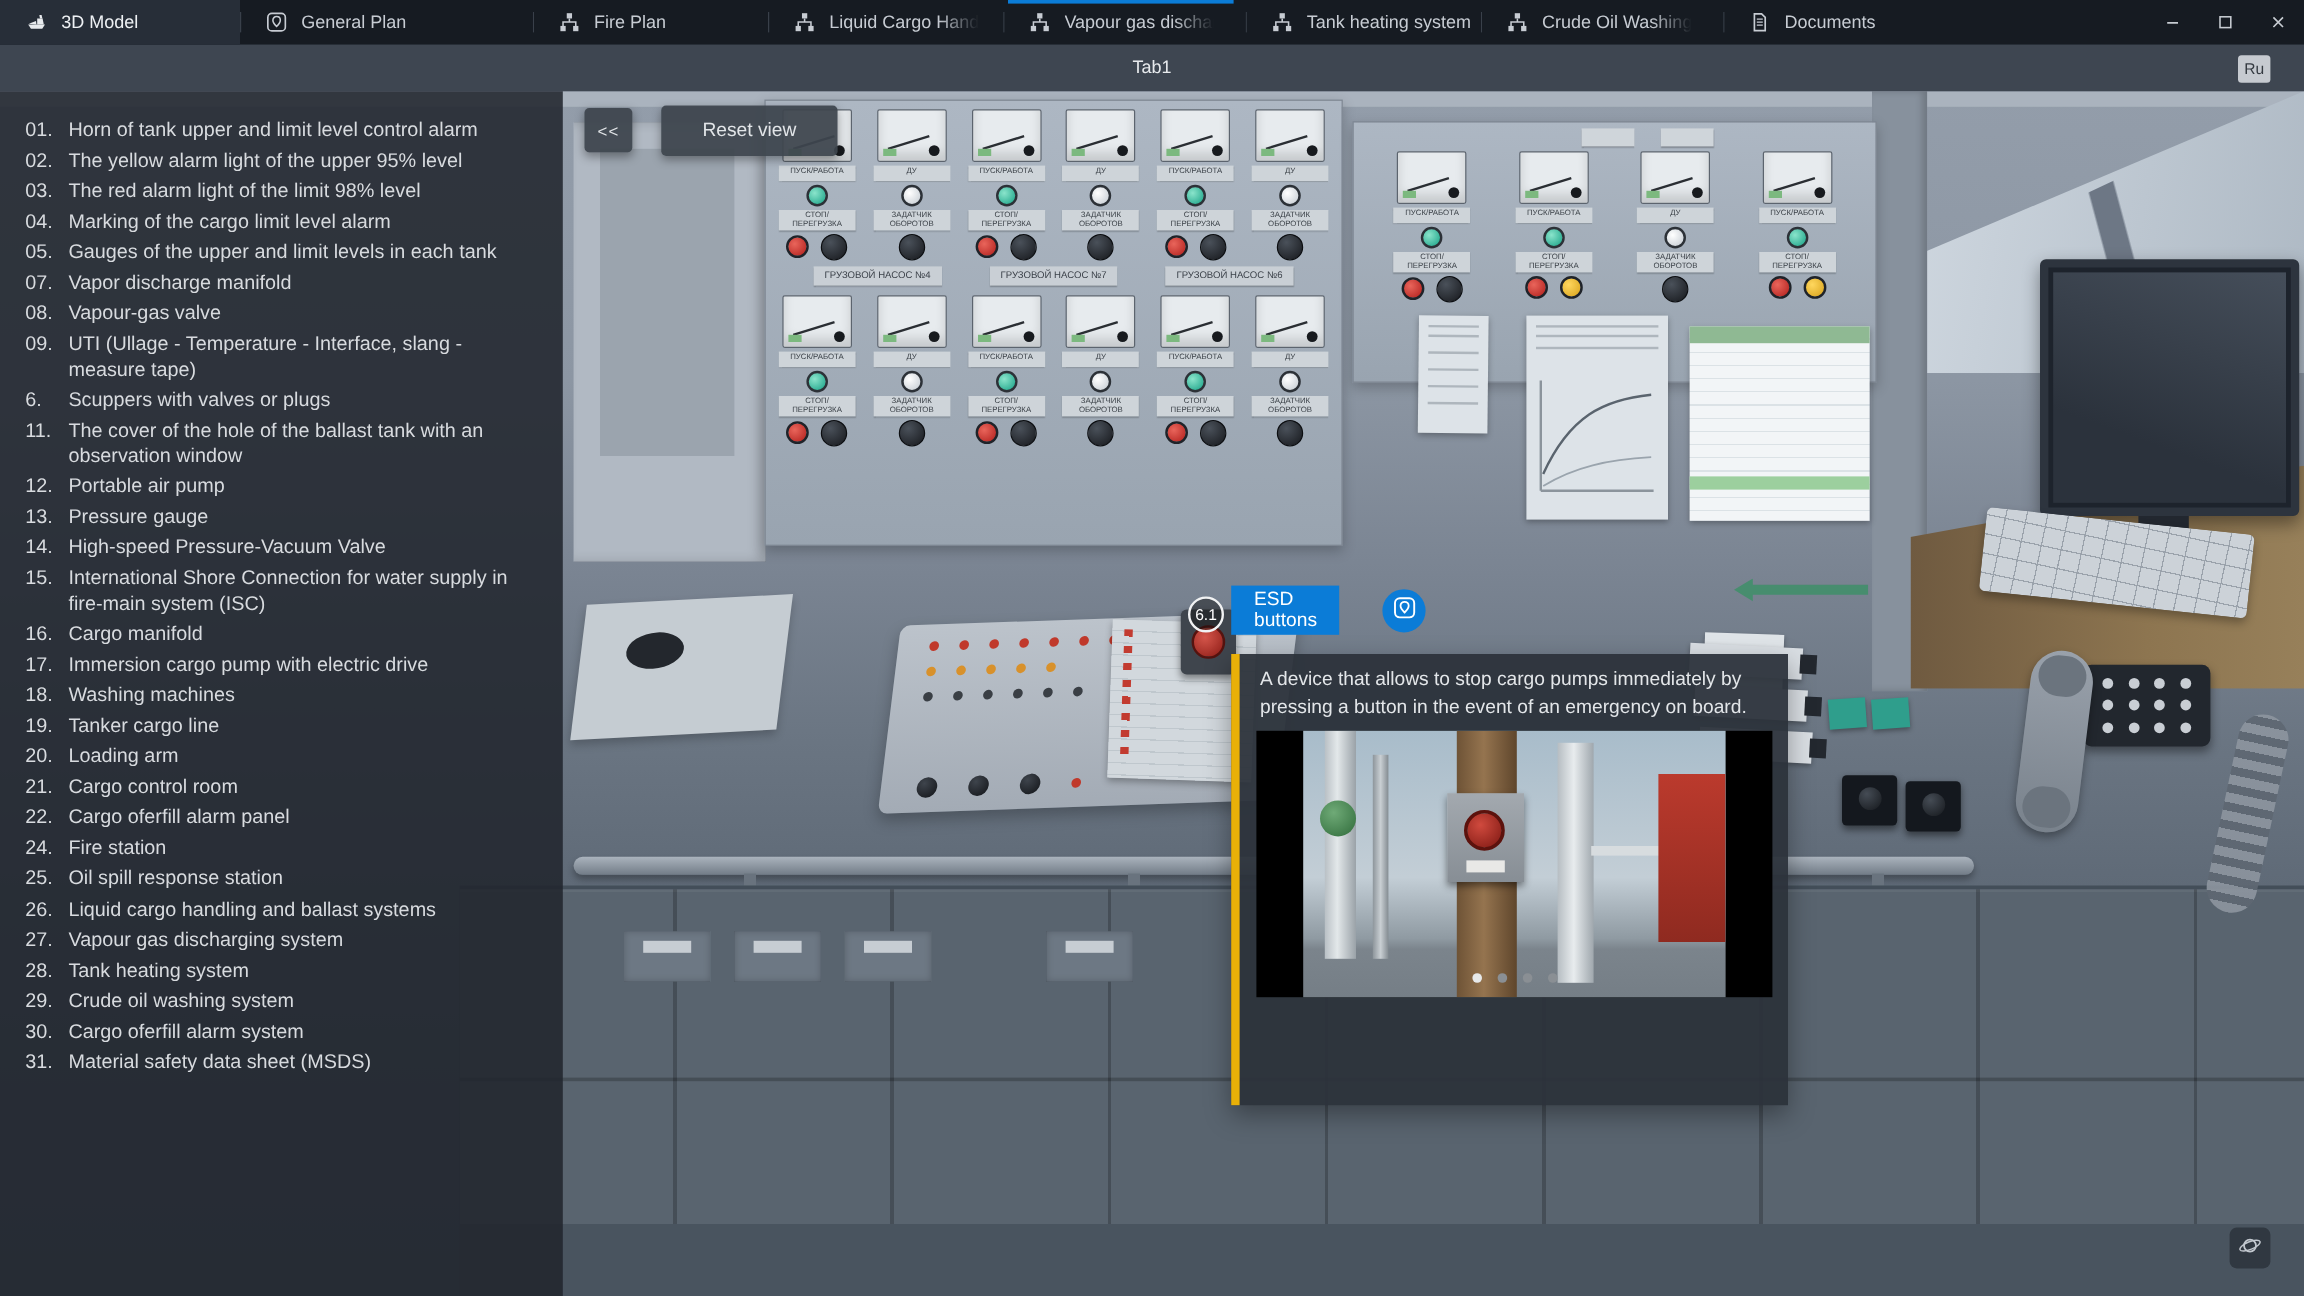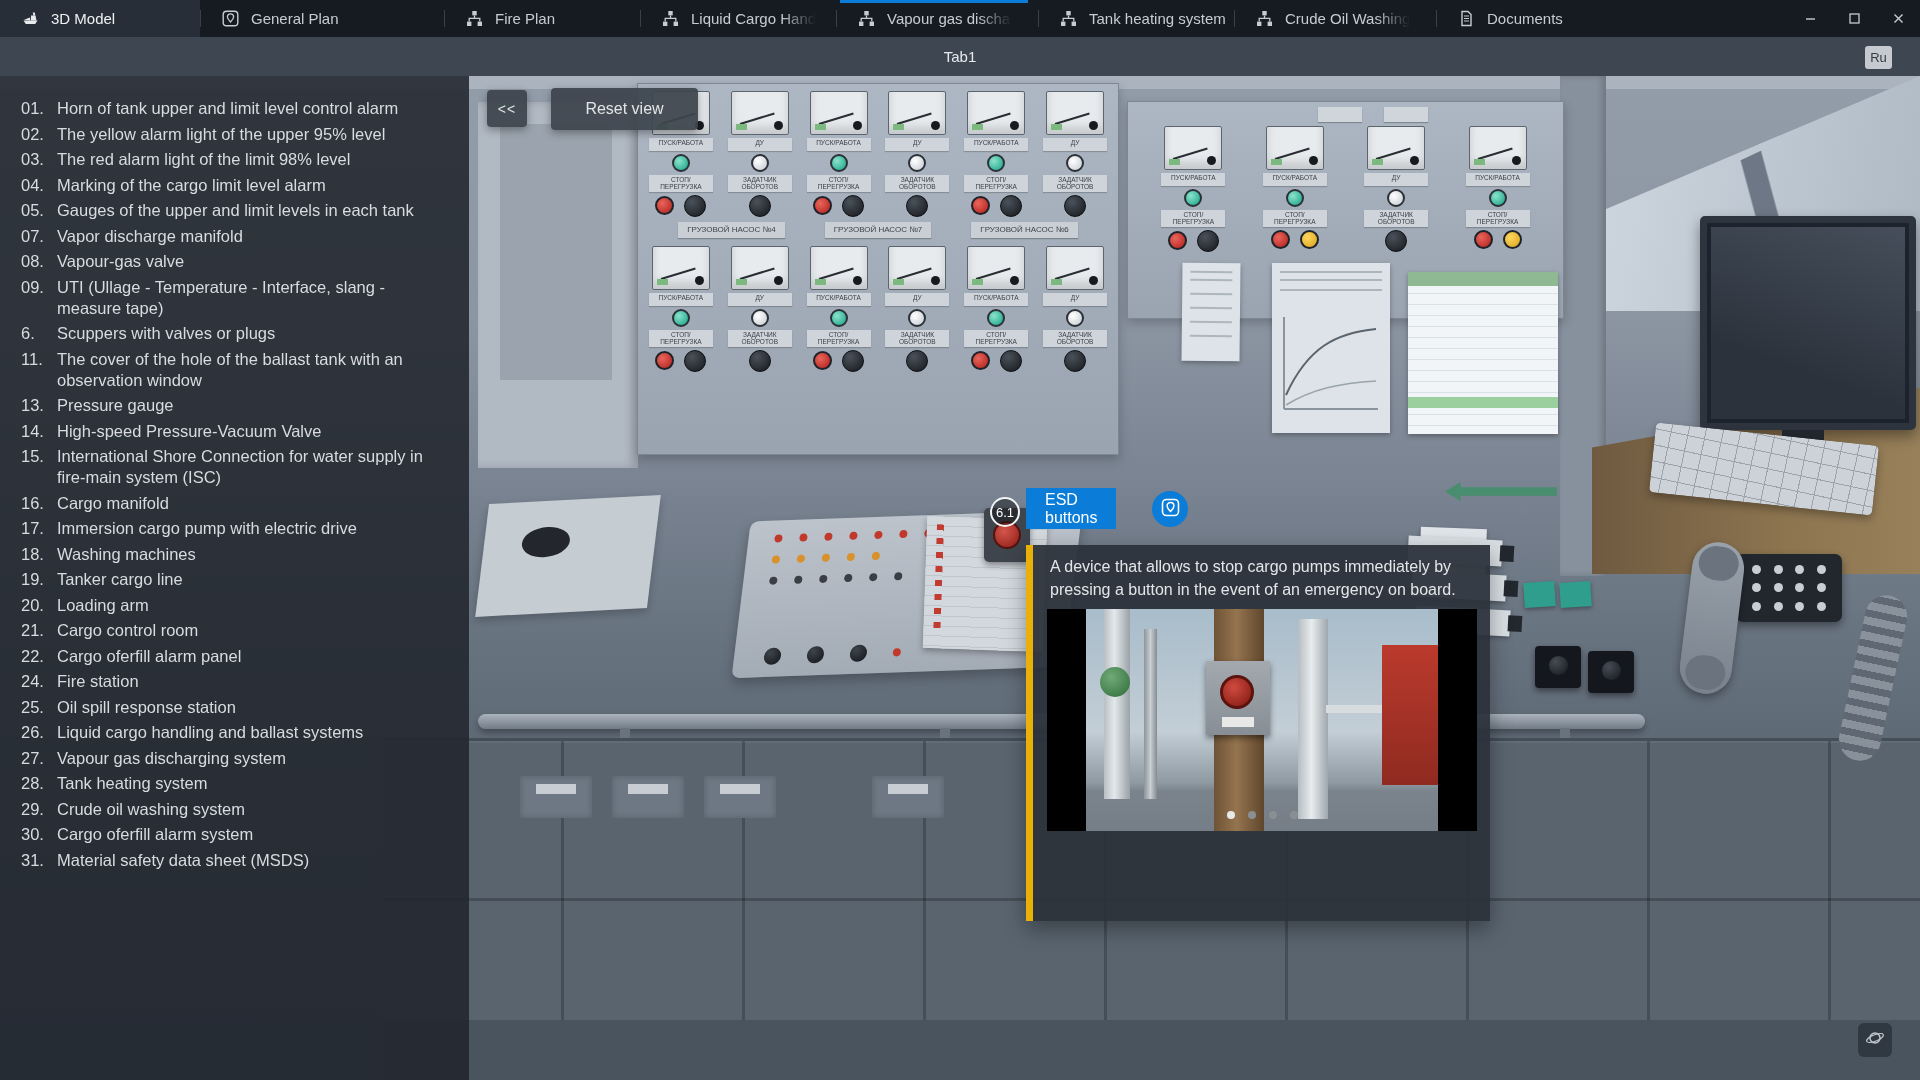--- a/index.html
+++ b/index.html
@@ -625,20 +625,24 @@
         </li>
         <li>
           <span class="inum">6.</span>
           <span class="itext">Scuppers with valves or plugs</span>
         </li>
         <li>
           <span class="inum">11.</span>
           <span class="itext">The cover of the hole of the ballast tank with an observation window</span>
         </li>
         <li>
+          <span class="inum">12.</span>
+          <span class="itext">Portable air pump</span>
+        </li>
+        <li>
           <span class="inum">13.</span>
           <span class="itext">Pressure gauge</span>
         </li>
         <li>
           <span class="inum">14.</span>
           <span class="itext">High-speed Pressure-Vacuum Valve</span>
         </li>
         <li>
           <span class="inum">15.</span>
           <span class="itext">International Shore Connection for water supply in fire-main system (ISC)</span>

